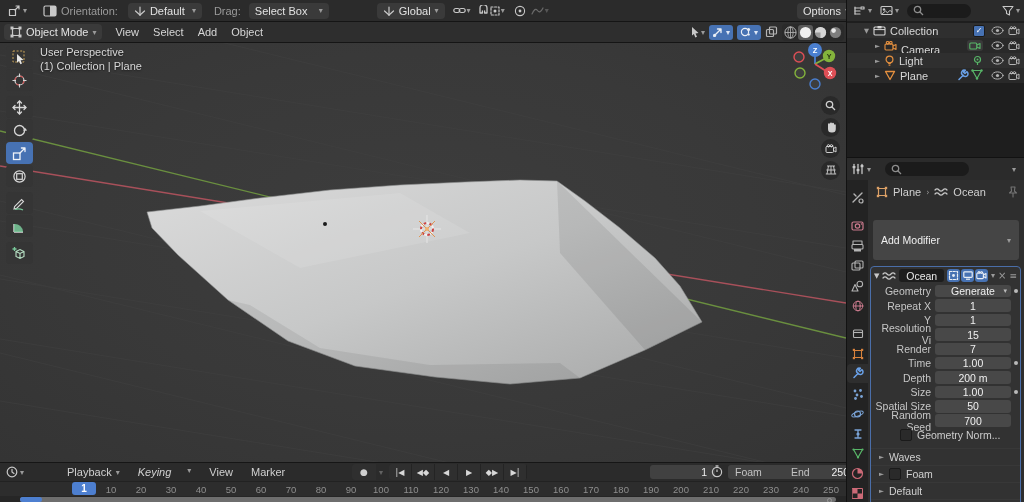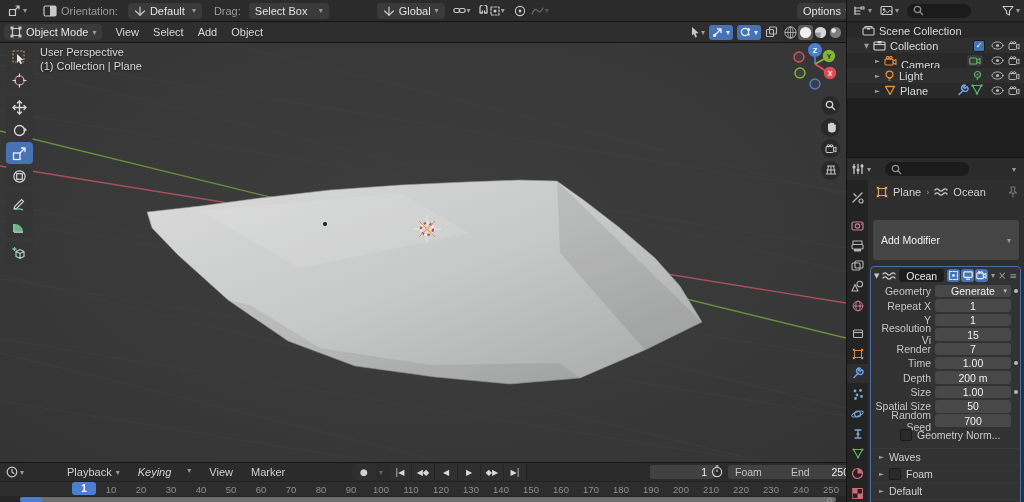--- a/index.html
+++ b/index.html
@@ -555,35 +555,20 @@
     <div style="position:relative;height:7px;background:#262626;">
       <div class="abs" style="left:20px;top:1px;width:816px;height:5px;background:#6e6e6e;border-radius:3px;"></div>
       <div class="abs" style="left:26px;top:2px;width:3px;height:3px;border:1px solid #9a9a9a;border-radius:3px;"></div>
       <div class="abs" style="left:827px;top:2px;width:3px;height:3px;border:1px solid #9a9a9a;border-radius:3px;"></div>
       <div class="abs" style="left:20px;top:1px;width:22px;height:5px;background:#4d7fd0;border-radius:3px;"></div>
     </div>
   </div>
 
   <div id="right" class="abs">
     <div id="outliner-rows">
-        <div class="orow" style="background: rgb(41, 41, 41); position: relative;">
-          <span style="width: 6px; display: inline-block;"></span>
-          <span style="width: 9px;"></span>
-          <span style="display: inline-flex; margin-right: 4px;">
-            <svg width="13" height="11" viewBox="0 0 13 11" style="display:block">
-              <rect x="1" y="3" width="11" height="7" rx="1" fill="none" stroke-linecap="round" stroke-linejoin="round" stroke="#c8c8c8" stroke-width="1.1"></rect>
-              <path d="M3 3 V1.5 h7 V3" fill="none" stroke-linecap="round" stroke-linejoin="round" stroke="#c8c8c8" stroke-width="1.1"></path>
-              <rect x="5" y="3" width="3" height="1.6" fill="#c8c8c8"></rect>
-            </svg>
-          </span>
-          <span style="color: rgb(216, 216, 216);">Scene Collection</span>
-          <span style="position: absolute; right: 4px; display: inline-flex; align-items: center; gap: 4px;">
-            <span style="width: 0px;"></span>
-          </span>
-        </div>
         <div class="orow" style="background: rgb(47, 47, 47); position: relative;">
           <span style="width: 17px; display: inline-block;"></span>
           <span class="g" style="font-size: 6.5px; color: rgb(154, 154, 154); width: 9px;">▼</span>
           <span style="display: inline-flex; margin-right: 4px;">
             <svg width="13" height="11" viewBox="0 0 13 11" style="display:block">
               <rect x="1" y="2" width="11" height="8" rx="1" fill="none" stroke-linecap="round" stroke-linejoin="round" stroke="#d6d6d6" stroke-width="1.1"></rect>
               <rect x="4.5" y="1" width="4" height="2.4" fill="#d6d6d6"></rect>
               <line x1="1" y1="4.6" x2="12" y2="4.6" stroke="#d6d6d6" stroke-width="1"></line>
             </svg>
           </span>

